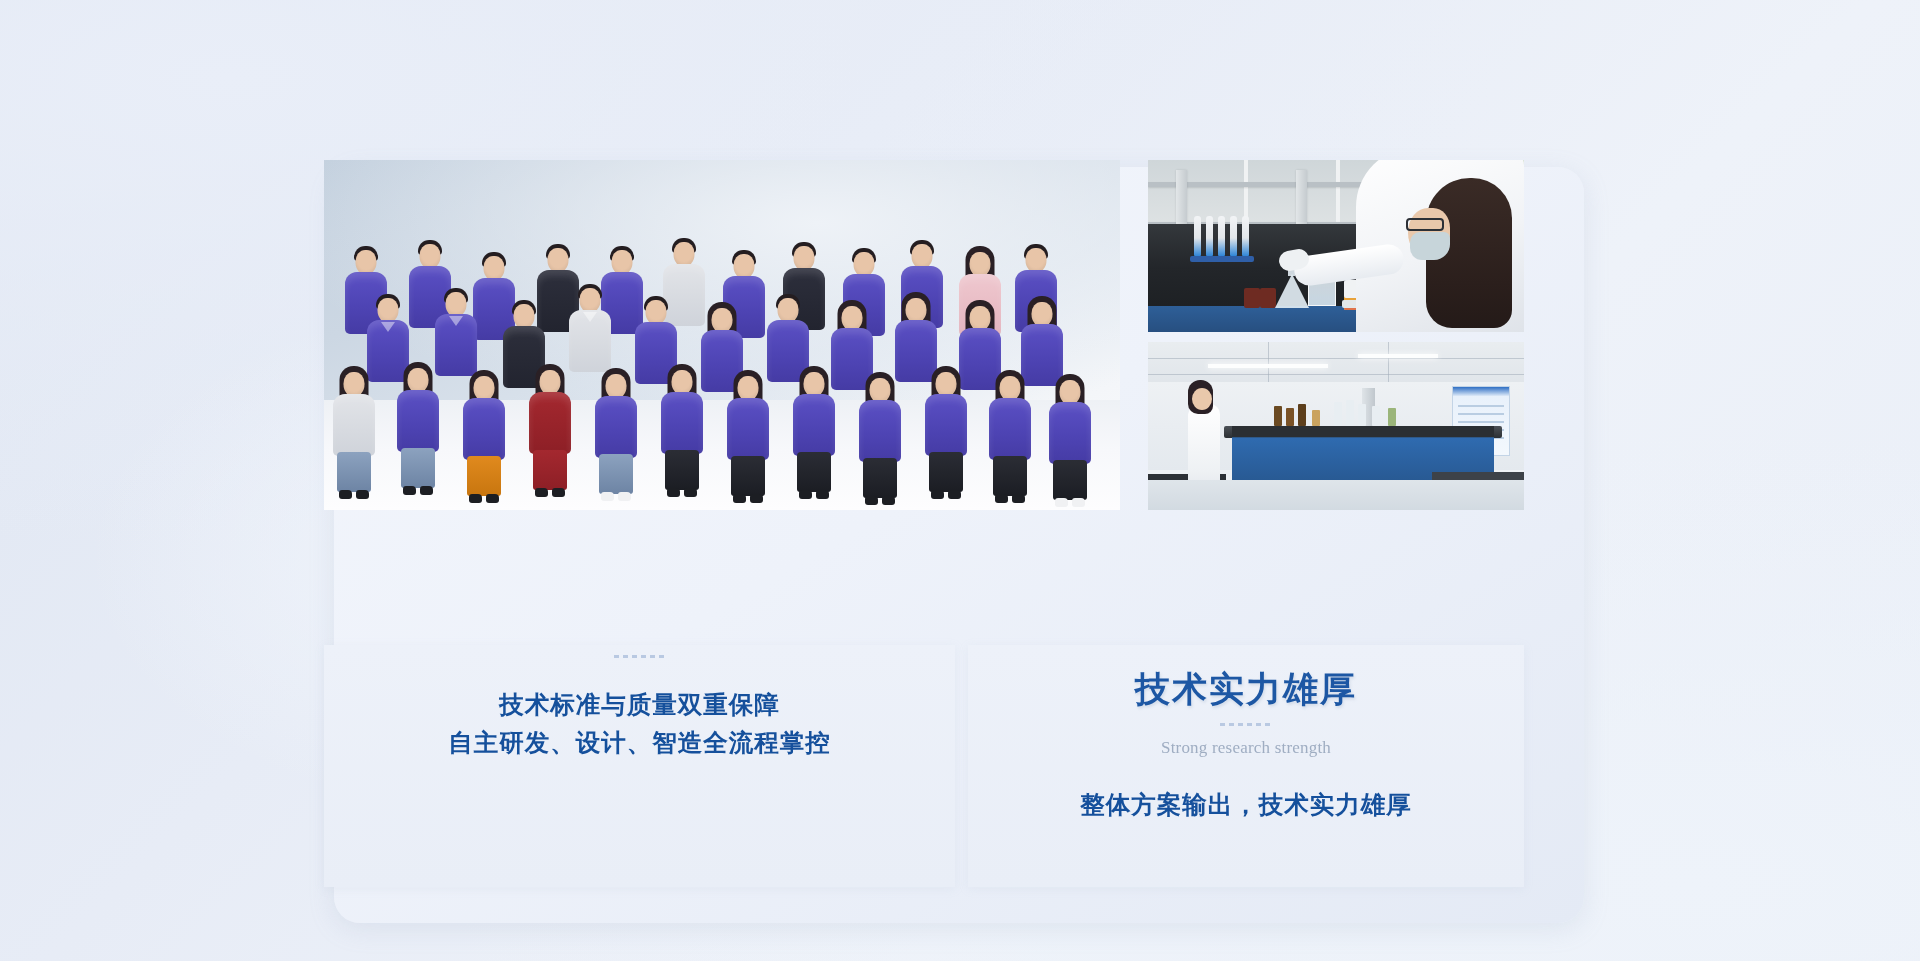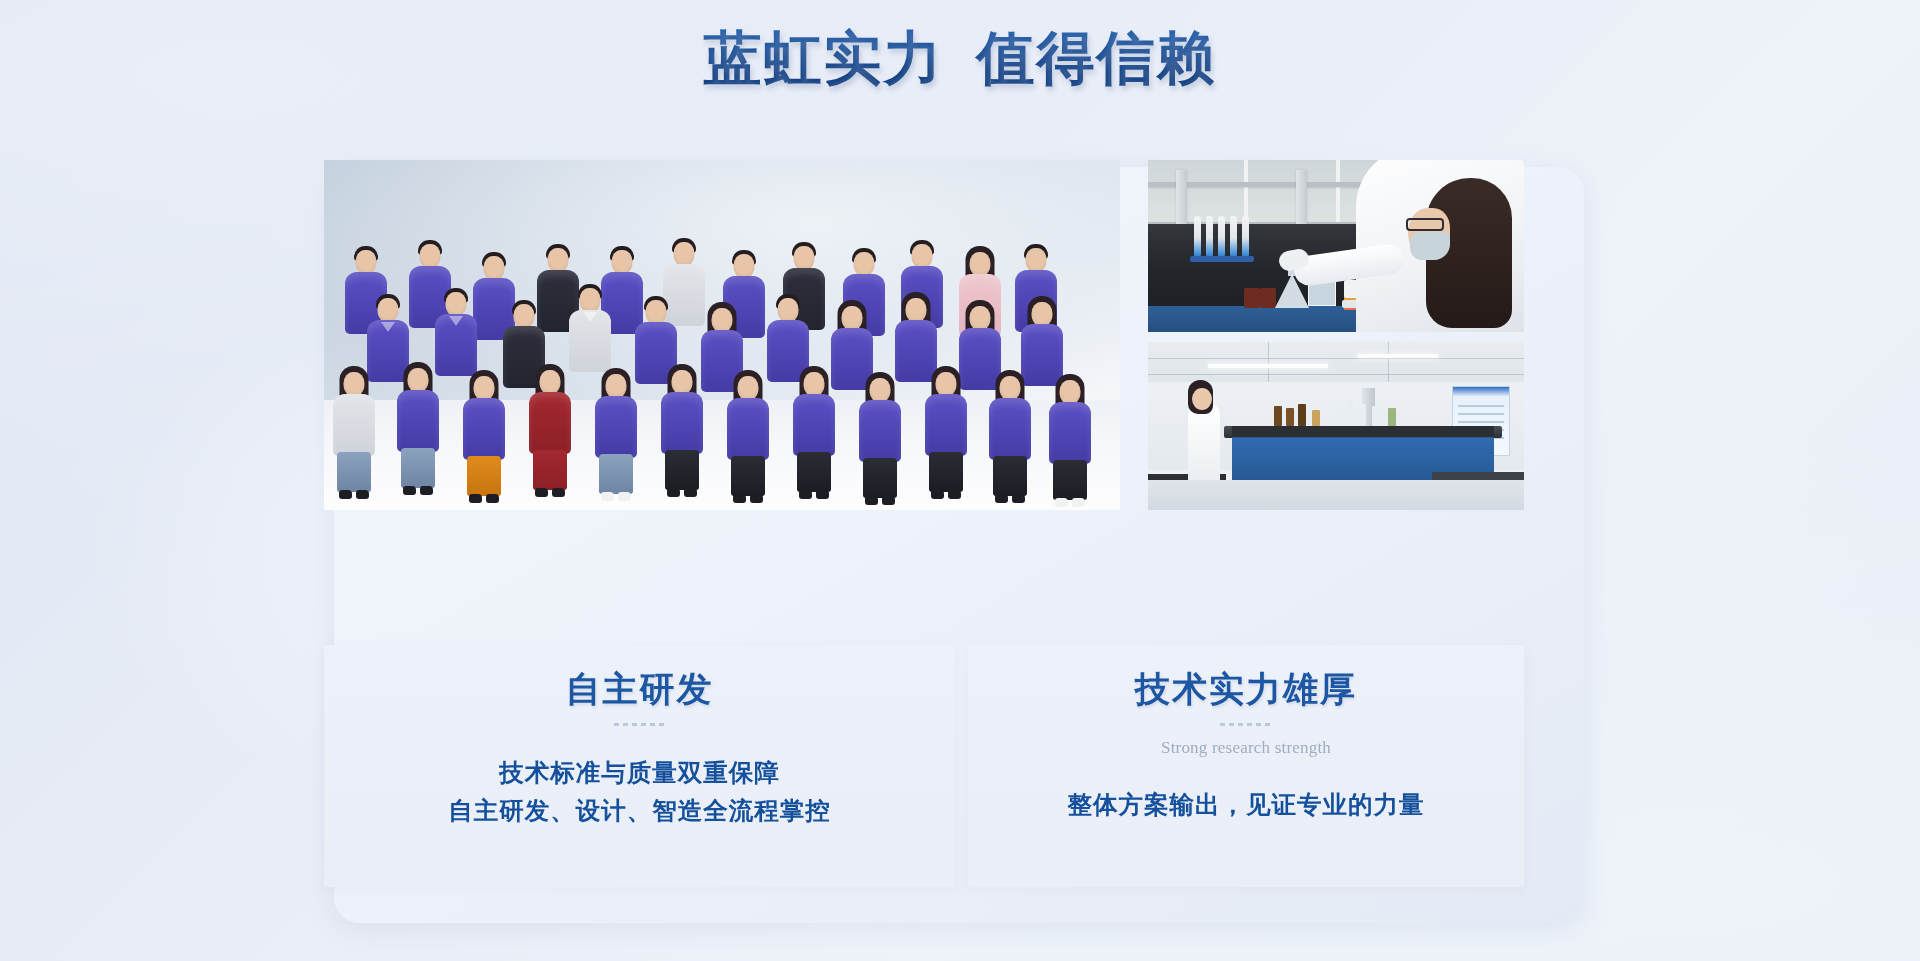--- a/index.html
+++ b/index.html
@@ -443,21 +443,20 @@
     color: #15509c;
   }
   .card-desc .ln { display: block; }
 </style>
 </head>
 <body>
 
 <div id="page">
 
   <div class="head">
-    <div class="head-title">蓝虹实力  值得信赖</div>
   </div>
 
   <div class="panel"></div>
 
   <div class="photos">
 
     <div class="photo photo-team">
       <div class="team-bg"></div>
       <div class="team-floor"></div>
       <div class="team-rows">
@@ -783,31 +782,30 @@
         <div class="woman-hair"></div>
         <div class="woman-head"></div>
         <div class="floor"></div>
       </div>
     </div>
   </div>
 
   <div class="cards">
 
     <div class="card card-left">
-      <div class="card-title">自主研发</div>
       <div class="card-dash"></div>
       <div class="card-desc">
         <span class="ln">技术标准与质量双重保障</span>
         <span class="ln">自主研发、设计、智造全流程掌控</span>
       </div>
     </div>
 
     <div class="card card-right">
       <div class="card-title">技术实力雄厚</div>
       <div class="card-dash"></div>
       <div class="card-sub">Strong research strength</div>
       <div class="card-desc">
-        <span class="ln">整体方案输出，见证专业的力量</span>
+        <span class="ln">整体方案输出，技术实力雄厚</span>
       </div>
     </div>
   </div>
 
 </div>
 
 </body></html>

